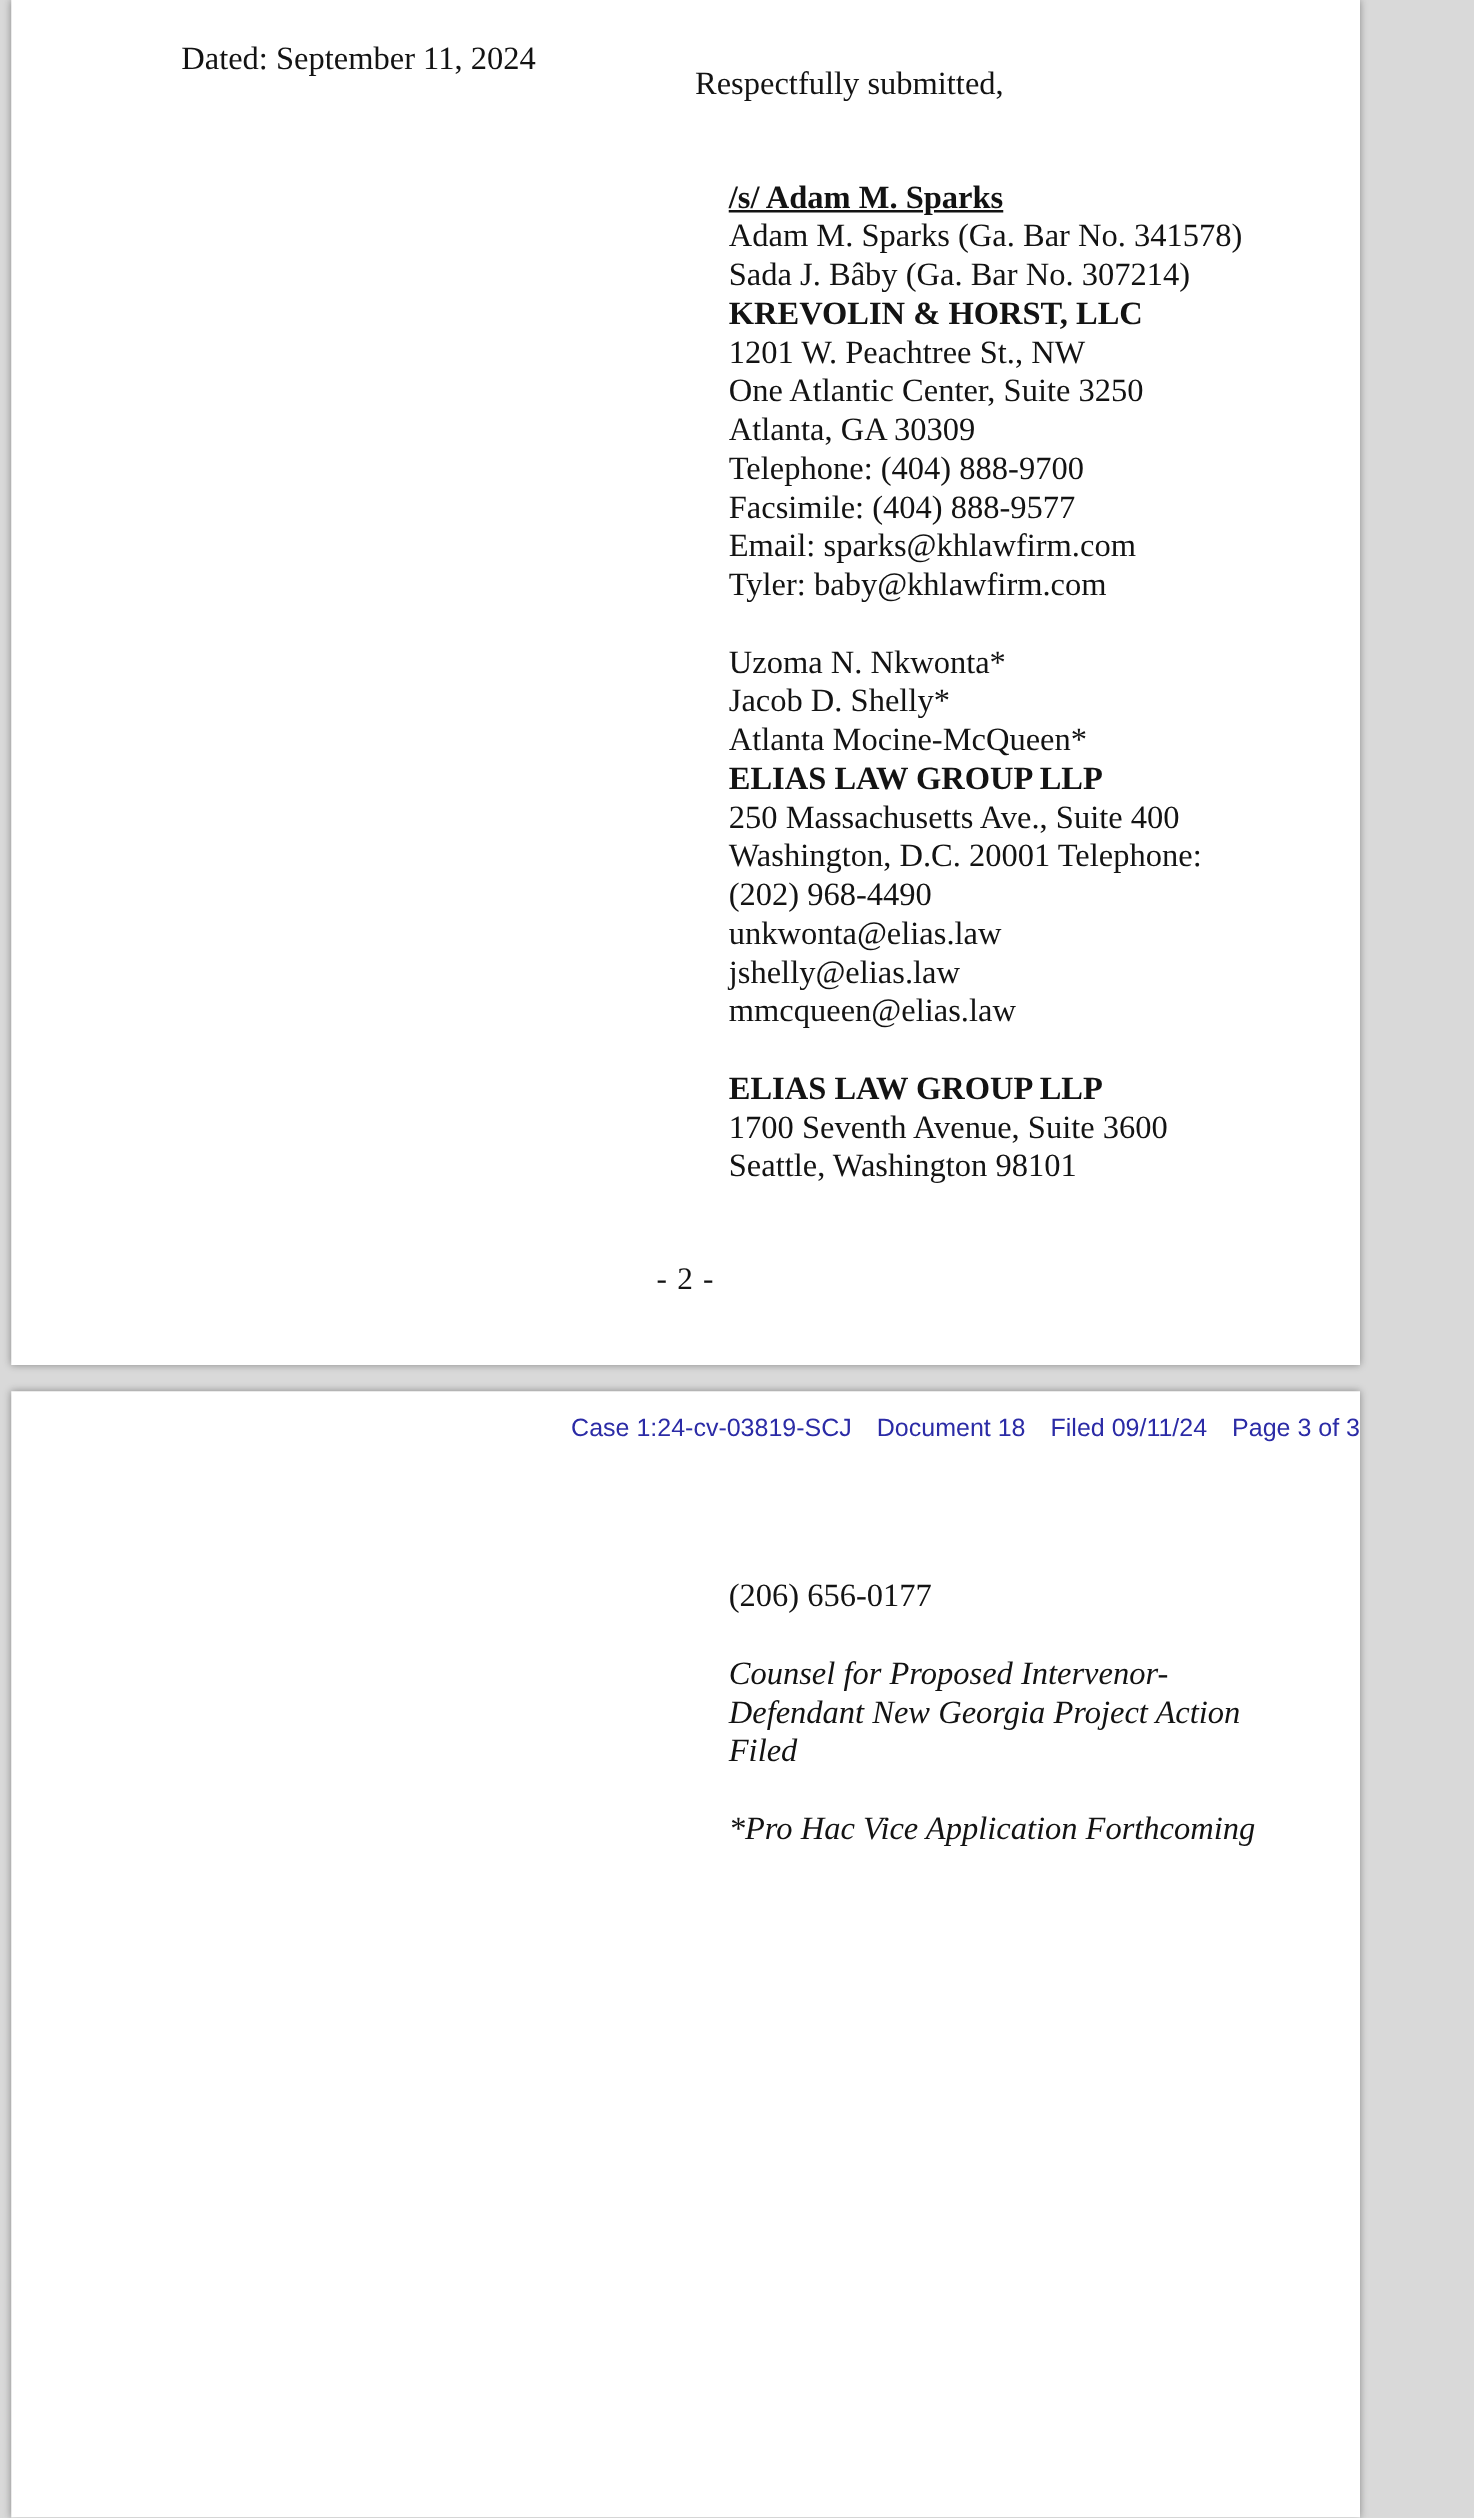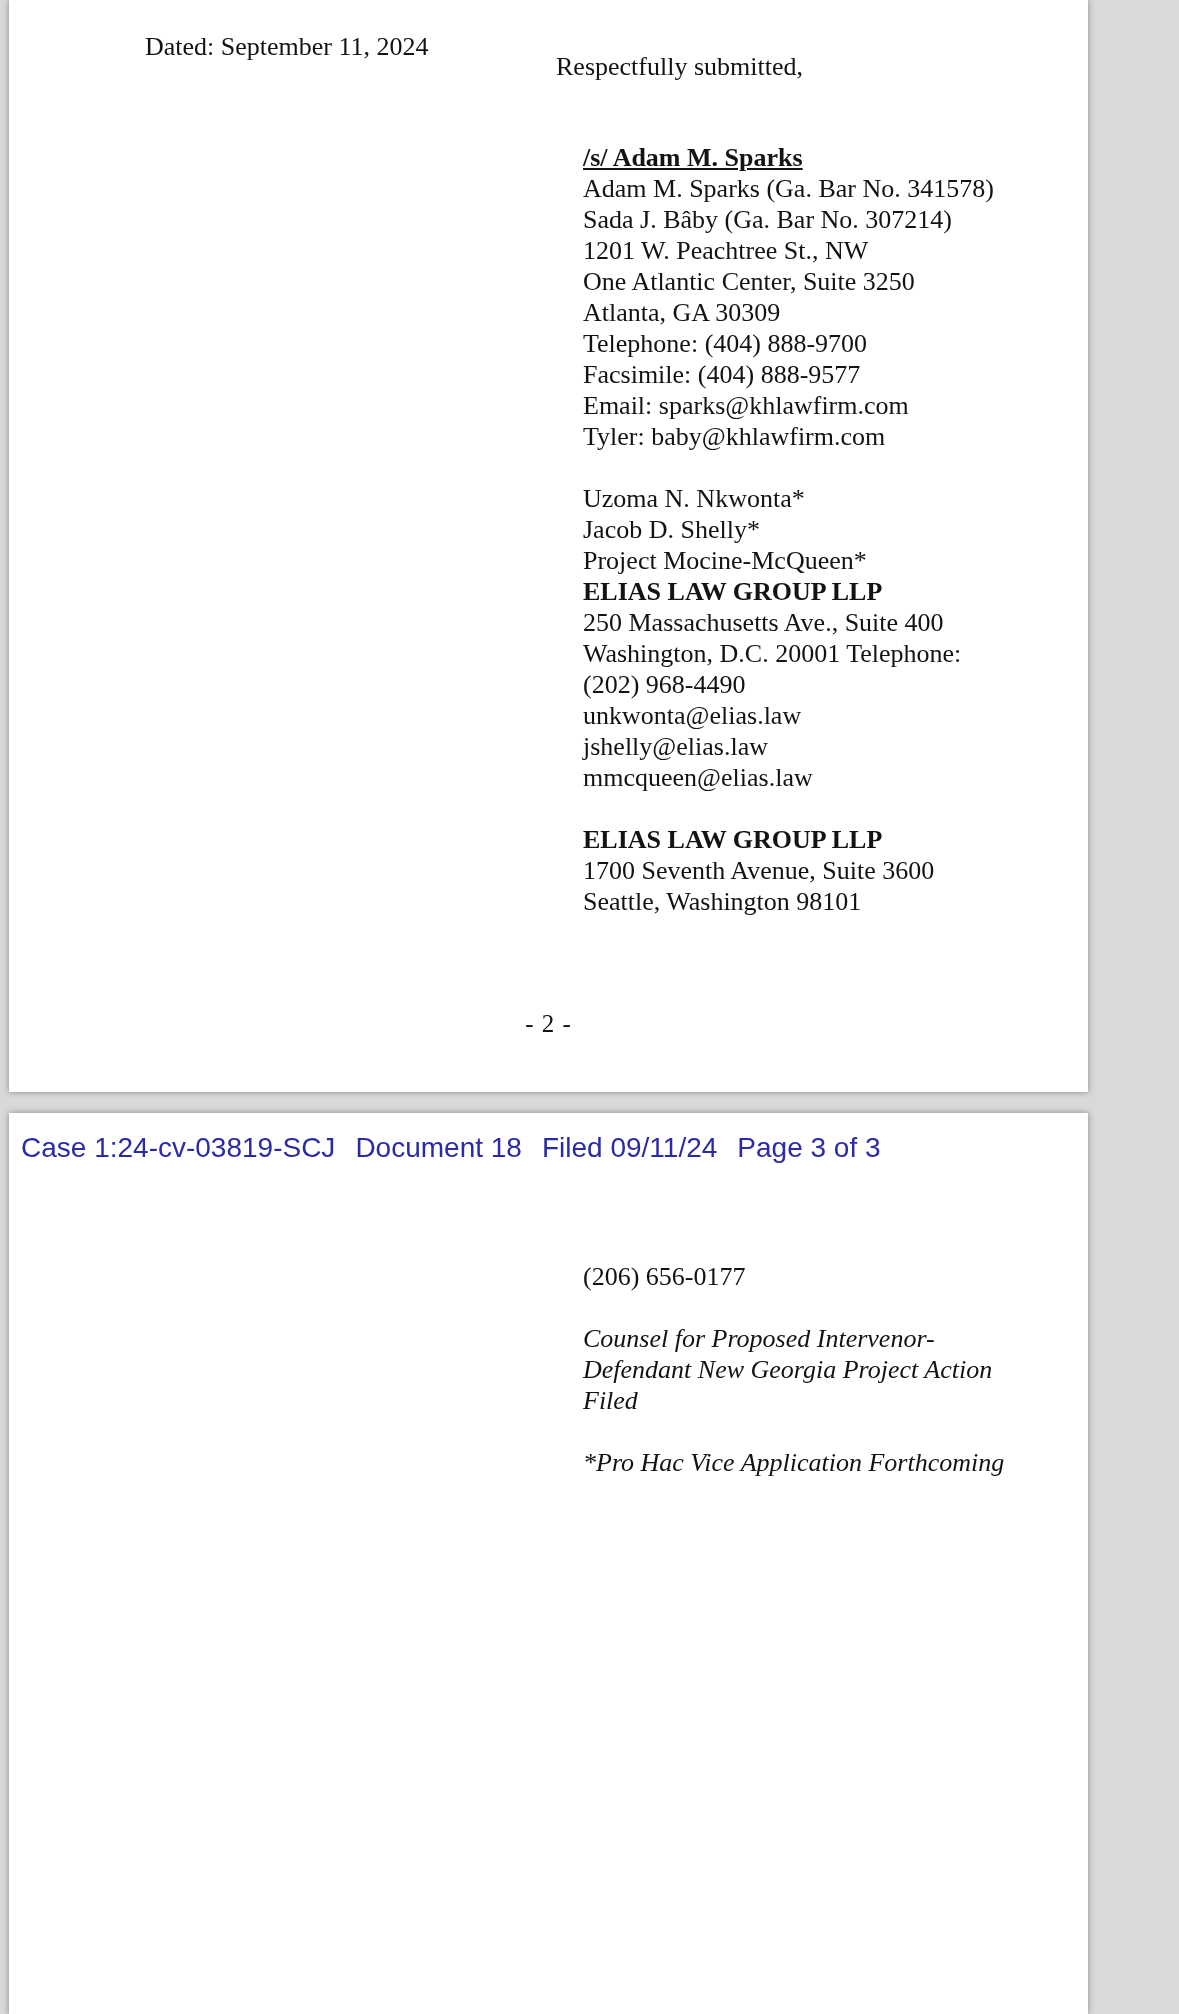--- a/index.html
+++ b/index.html
@@ -61,54 +61,54 @@
     font-size: 25px;
     letter-spacing: 1px;
   }
 
   .ecf-stamp {
     position: absolute;
     top: 19px;
     left: 0;
     width: 100%;
     display: flex;
-    justify-content: flex-start;
+    justify-content: flex-end;
     gap: 20px;
     font-family: "Liberation Sans", sans-serif;
-    font-size: 28px;
+    font-size: 20px;
     color: #2b2ba6;
-    padding-left: 12px;
   }
   .p3-block {
     position: absolute;
     left: 574px;
     top: 148px;
   }
 </style>
 </head>
 <body>
 
 <div class="page page--two">
   <div class="dated-line">Dated: September 11, 2024</div>
   <div class="submitted-line">Respectfully submitted,</div>
   <div class="sig-block">
       <div class="line bold underline">/s/ Adam M. Sparks</div>
       <div class="line">Adam M. Sparks (Ga. Bar No. 341578)</div>
       <div class="line">Sada J. Bâby (Ga. Bar No. 307214)</div>
+      <div class="line bold">KREVOLIN &amp; HORST, LLC</div>
       <div class="line">1201 W. Peachtree St., NW</div>
       <div class="line">One Atlantic Center, Suite 3250</div>
       <div class="line">Atlanta, GA 30309</div>
       <div class="line">Telephone: (404) 888-9700</div>
       <div class="line">Facsimile: (404) 888-9577</div>
       <div class="line">Email: sparks@khlawfirm.com</div>
       <div class="line">Tyler: baby@khlawfirm.com</div>
       <div class="line">&nbsp;</div>
       <div class="line">Uzoma N. Nkwonta*</div>
       <div class="line">Jacob D. Shelly*</div>
-      <div class="line">Project Mocine-McQueen*</div>
+      <div class="line">Atlanta Mocine-McQueen*</div>
       <div class="line bold">ELIAS LAW GROUP LLP</div>
       <div class="line">250 Massachusetts Ave., Suite 400</div>
       <div class="line">Washington, D.C. 20001 Telephone:</div>
       <div class="line">(202) 968-4490</div>
       <div class="line">unkwonta@elias.law</div>
       <div class="line">jshelly@elias.law</div>
       <div class="line">mmcqueen@elias.law</div>
       <div class="line">&nbsp;</div>
       <div class="line bold">ELIAS LAW GROUP LLP</div>
       <div class="line">1700 Seventh Avenue, Suite 3600</div>

